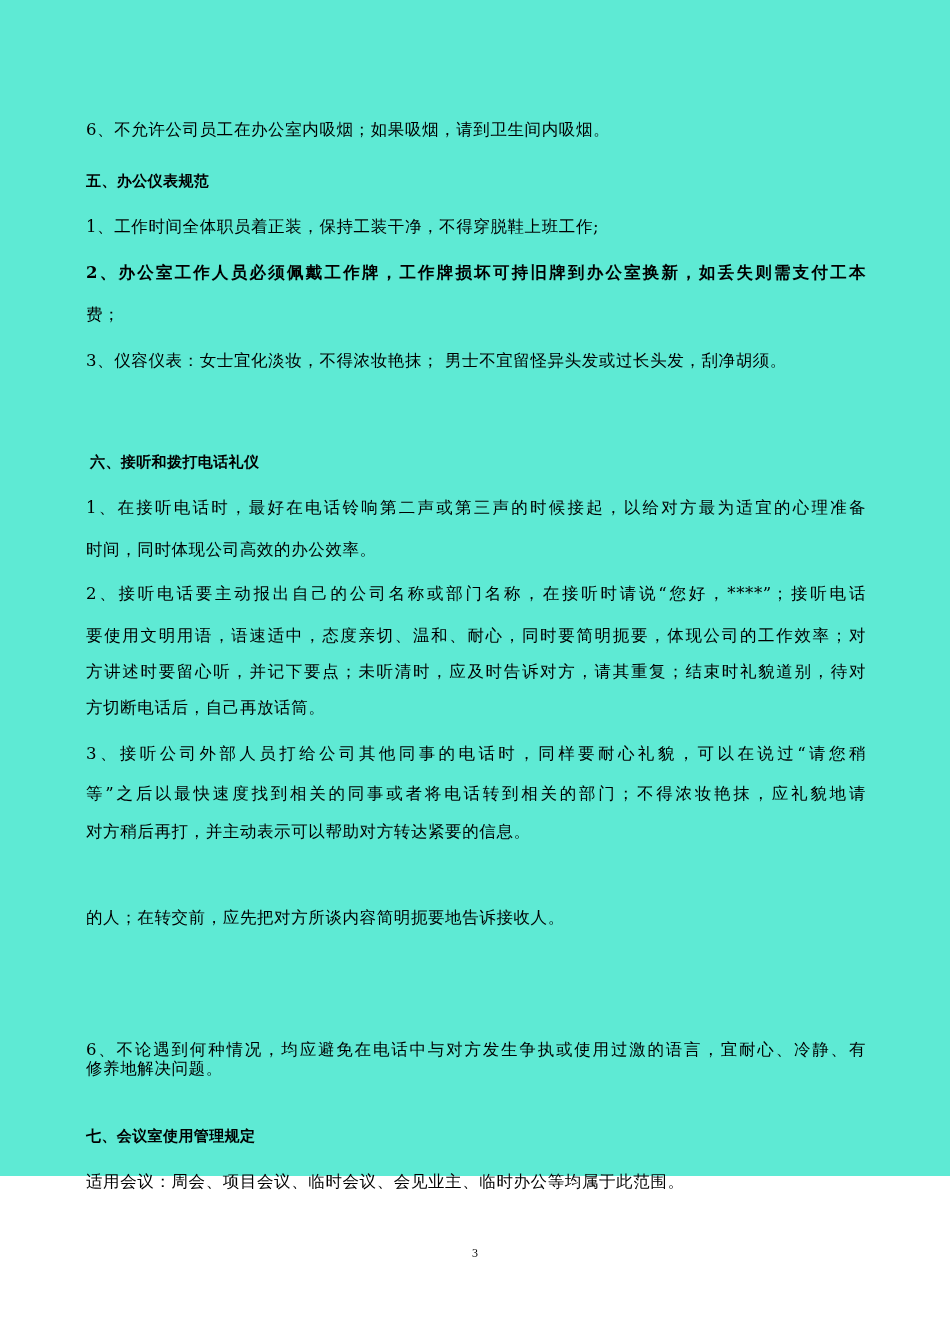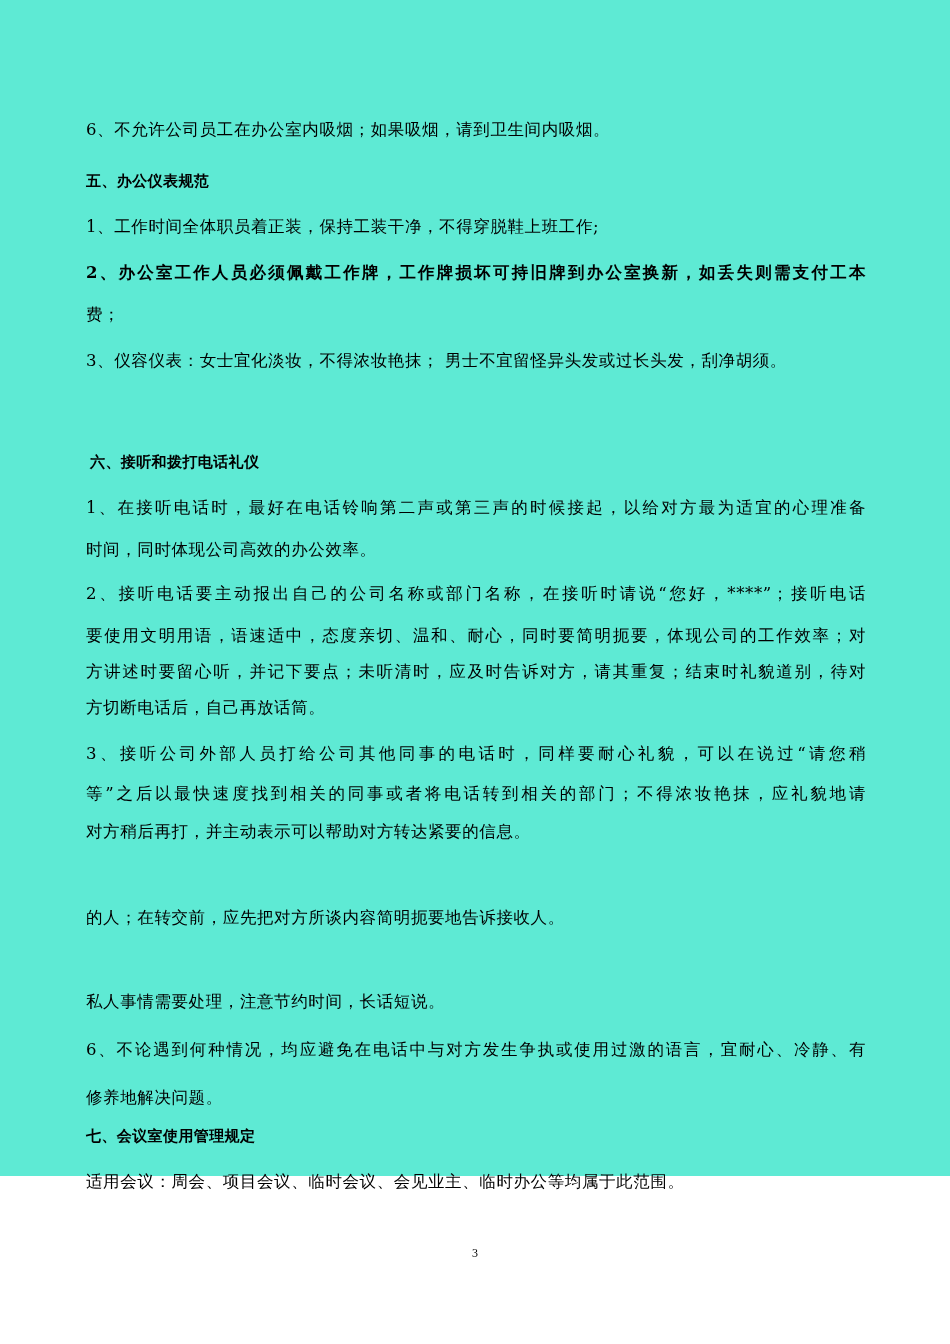--- a/index.html
+++ b/index.html
@@ -72,22 +72,21 @@
   <div class="line justify" style="top:661px;">方讲述时要留心听，并记下要点；未听清时，应及时告诉对方，请其重复；结束时礼貌道别，待对</div>
   <div class="line justify" style="top:625px;">要使用文明用语，语速适中，态度亲切、温和、耐心，同时要简明扼要，体现公司的工作效率；对</div>
   <div class="line" style="top:697px;">方切断电话后，自己再放话筒。</div>
 
   <div class="line justify" style="top:743px;">3、接听公司外部人员打给公司其他同事的电话时，同样要耐心礼貌，可以在说过“请您稍</div>
   <div class="line justify" style="top:783px;">等”之后以最快速度找到相关的同事或者将电话转到相关的部门；不得浓妆艳抹，应礼貌地请</div>
   <div class="line" style="top:821px;">对方稍后再打，并主动表示可以帮助对方转达紧要的信息。</div>
 
   <div class="line" style="top:907px;">的人；在转交前，应先把对方所谈内容简明扼要地告诉接收人。</div>
 
-  <div class="line" style="top:991px;">私人事情需要处理，注意节约时间，长话短说。</div>
 
   <div class="line justify" style="top:1039px;">6、不论遇到何种情况，均应避免在电话中与对方发生争执或使用过激的语言，宜耐心、冷静、有</div>
-  <div class="line" style="top:1087px;">修养地解决问题。</div>
+  <div class="line" style="top:1058px;">修养地解决问题。</div>
 
   <div class="line heading" style="top:1125px;">七、会议室使用管理规定</div>
   <div class="line" style="top:1171px;">适用会议：周会、项目会议、临时会议、会见业主、临时办公等均属于此范围。</div>
 
   <div class="page-number">3</div>
 </div>
 
 </body></html>

